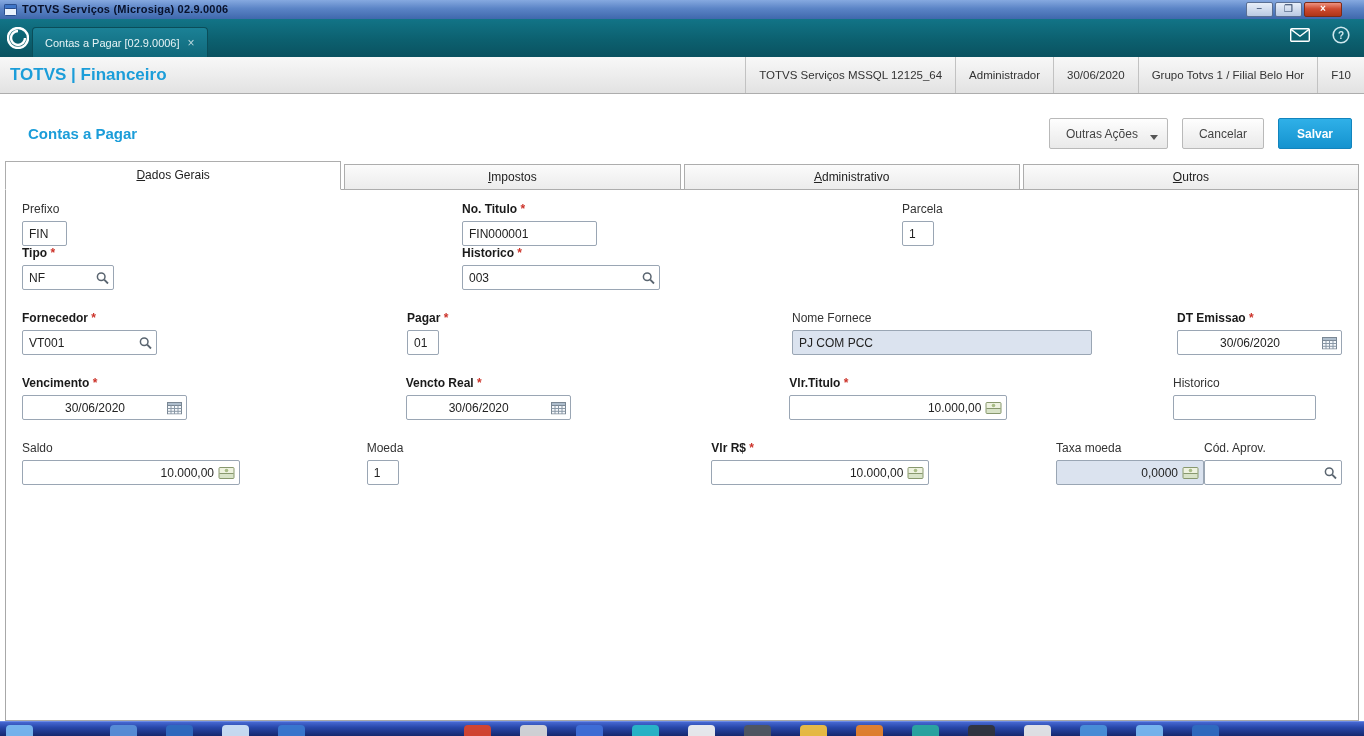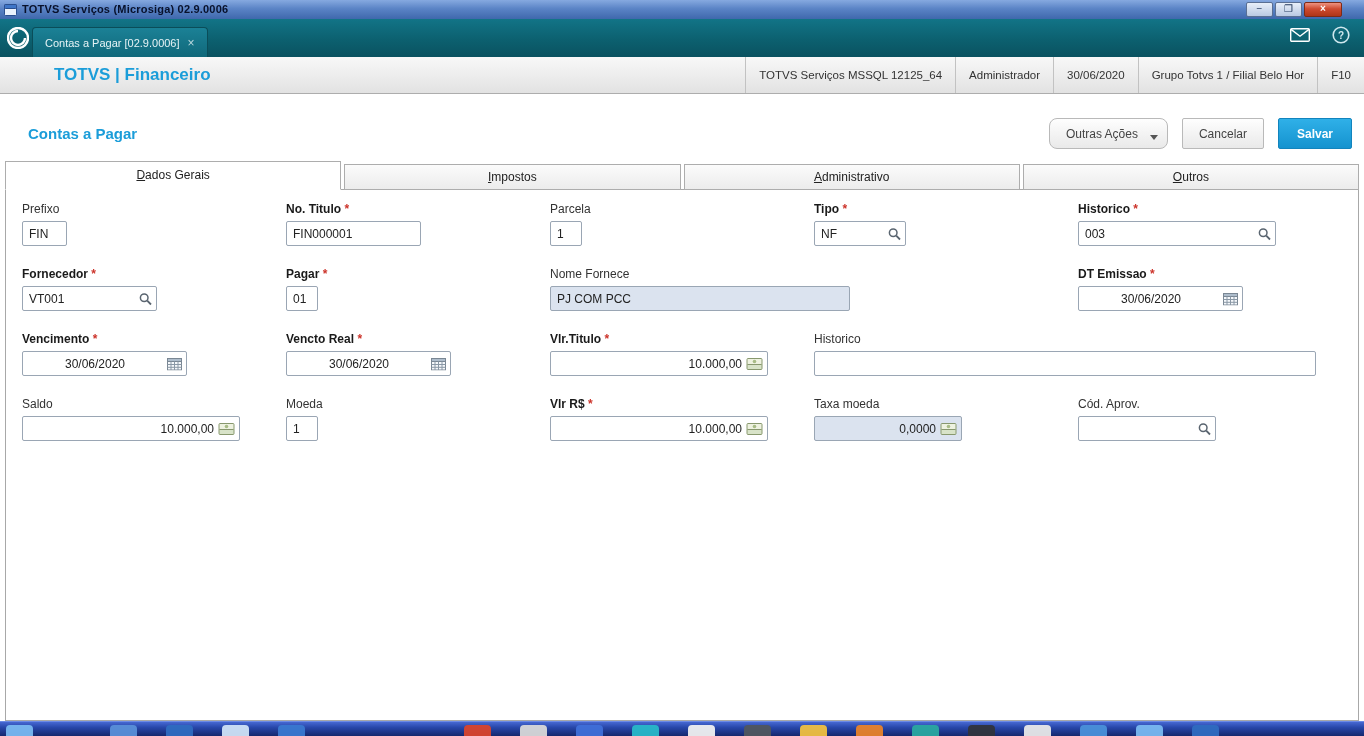--- a/index.html
+++ b/index.html
@@ -46,59 +46,59 @@
     color:#e6f3f5; font-size:11px; cursor:pointer;
   }
   .apptab .tclose { color:#bcd9de; font-size:12px; cursor:pointer; }
   .tealbar-right { margin-left:auto; display:flex; align-items:center; gap:22px; padding:0 14px 9px 0; }
 
   
   .appheader {
     height:37px; flex:none;
     background:linear-gradient(180deg,#f8f8f8,#e2e2e2);
     border-bottom:1px solid #adadad;
-    display:flex; align-items:flex-end;padding-left:44px;
+    display:flex; align-items:flex-end;
   }
   .brand { color:#1b9dd9; font-size:17px; font-weight:bold; padding-left:10px; line-height:36px; }
   .hinfo { margin-left:auto; display:flex; }
   .hinfo .info-item {
     padding:0 13px; border-left:1px solid #c2c2c2;
     font-size:11.5px; color:#333; line-height:36px; white-space:nowrap;
   }
 
   
   .actionbar { height:67px; flex:none; background:#fff; display:flex; align-items:center; padding:12px 12px 0 28px; }
   .page-title { color:#1b9dd9; font-size:15px; font-weight:bold; }
   .actions { margin-left:auto; display:flex; align-items:center; gap:14px; }
   .btn {
     height:31px; padding:0 16px; font-size:12px; color:#444;
     background:linear-gradient(180deg,#fefefe,#e9e9e9);
     border:1px solid #b9b9b9; border-radius:2px; cursor:pointer;
     font-family:inherit;
   }
-  .btn-outras { display:flex; align-items:center; gap:12px; padding-right:9px;border-radius:8px; }
+  .btn-outras { display:flex; align-items:center; gap:12px; padding-right:9px; }
   .chev { width:0; height:0; border-left:4px solid transparent; border-right:4px solid transparent; border-top:5px solid #555; margin-top:8px; }
   .btn-salvar {
     background:linear-gradient(180deg,#2fb0e8,#1593cf); color:#fff; font-weight:bold;
     border:1px solid #1284bd; padding:0 18px;
   }
 
   
   .tabs { height:29px; flex:none; display:flex; gap:3px; margin:0 5px -1px; align-items:flex-end; position:relative; z-index:2; }
   .tab {
     flex:1; height:26px; line-height:24px; text-align:center; font-size:12px; color:#222;
     background:linear-gradient(180deg,#fbfbfb,#ececec);
     border:1px solid #adadad; cursor:pointer; white-space:nowrap; overflow:hidden;
   }
   .tab.active { height:29px; line-height:27px; background:#fff; border-bottom:1px solid #fff; }
   .ak { text-decoration:underline; }
 
   
   .panel { flex:1; margin:0 5px; border:1px solid #a8a8a8; background:#fff; padding:12px 16px 0; overflow:hidden; }
-  .form-row { display:grid; grid-template-columns:repeat(5,1fr); margin-bottom:21px; }
+  .form-row { display:grid; grid-template-columns:repeat(3,1fr); margin-bottom:21px; }
   .flabel { display:block; font-size:12px; color:#333; height:16px; margin-bottom:3px; white-space:nowrap; }
   .flabel.bold { font-weight:bold; color:#1a1a1a; }
   .req { color:#cc332a; font-weight:bold; }
   .inputwrap { position:relative; display:inline-block; vertical-align:top; }
   .finput {
     width:100%; height:25px; border:1px solid #9aa6b4; border-radius:2px;
     font-size:12px; padding:0 6px; color:#222; background:#fff; font-family:inherit;
   }
   .finput.ro { background:#dbe3ef; }
   .has-icon .finput { padding-right:25px; }

